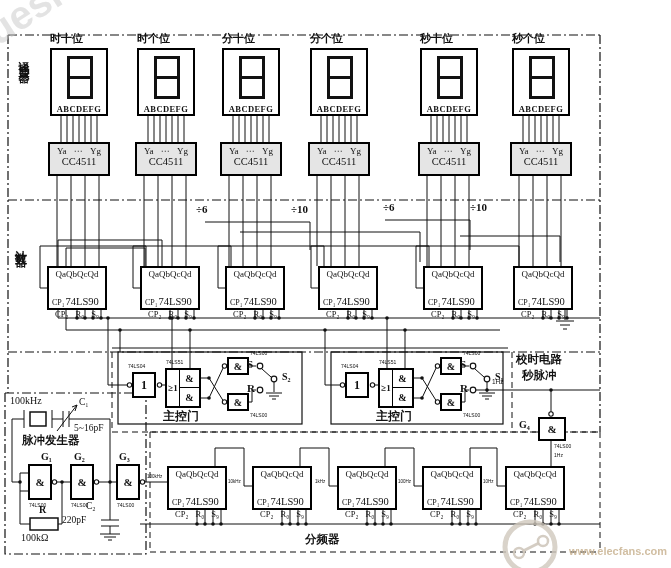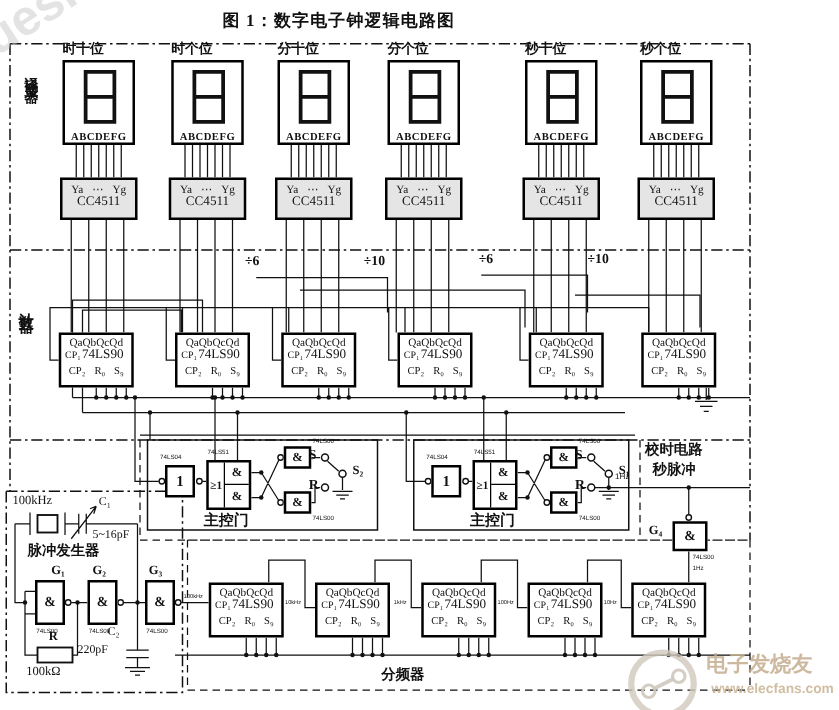--- a/index.html
+++ b/index.html
@@ -11,21 +11,21 @@
   .dlab{position:absolute;width:58px;text-align:left;font:bold 11px "Liberation Serif",serif;z-index:4;}
   .disp{position:absolute;width:58px;height:68px;border:2.5px solid #000;background:#fff;z-index:3;box-sizing:border-box;}
   .eight{position:absolute;left:15px;top:6px;width:20px;height:37px;border:3px solid #111;}
   .eight:after{content:"";position:absolute;left:-1px;right:-1px;top:50%;height:3px;margin-top:-1.5px;background:#111;}
   .abc{position:absolute;bottom:0;left:0;right:0;text-align:center;font:bold 8.5px "Liberation Serif",serif;letter-spacing:.4px;}
   .cc{position:absolute;width:62px;height:34px;border:2px solid #000;background:#e5e5e5;z-index:3;box-sizing:border-box;text-align:center;padding-top:2px;}
   .ccr1{font-size:9px;line-height:1.15;display:flex;justify-content:space-between;padding:0 7px;}
   .ccr2{font-size:10.5px;line-height:1.15;}
   .ls90{position:absolute;width:60px;height:44px;border:2px solid #000;background:#fff;z-index:3;box-sizing:border-box;padding-top:2px;}
   .cr1{font-size:9px;text-align:center;line-height:1;}
-  .cr2{display:flex;align-items:baseline;padding-left:3px;line-height:1;margin-top:0;}
+  .cr2{display:flex;align-items:baseline;padding-left:3px;line-height:1;margin-top:18px;}
   .cp{font-size:8px;}
   .chipname{font-size:10.5px;margin-left:1px;}
   .cr3{display:flex;justify-content:space-between;padding:0 6px;font-size:8.5px;line-height:1;margin-top:2px;}
   .g{position:absolute;border:2px solid #000;background:#fff;z-index:3;display:flex;align-items:center;justify-content:center;font-family:"Liberation Serif",serif;font-weight:bold;box-sizing:border-box;}
   .ls51{position:absolute;width:36px;height:40px;border:2px solid #000;background:#fff;z-index:3;display:grid;grid-template-columns:13px 19px;box-sizing:border-box;font-weight:bold;}
   .c51l{border-right:1.5px solid #000;display:flex;align-items:center;justify-content:center;font-size:9px;}
   .c51r{display:grid;grid-template-rows:1fr 1fr;}
   .c51r div{display:flex;align-items:center;justify-content:center;font-size:10px;}
   .c51r div:first-child{border-bottom:1.5px solid #000;}
   .vert{writing-mode:vertical-rl;text-orientation:upright;letter-spacing:3px;}
@@ -166,23 +166,21 @@
         <circle cx="487" cy="379" r="2.8"></circle>
     </g>
     <g stroke="#cfc8bd" fill="none">
       <circle cx="530" cy="547" r="25" stroke-width="5" opacity=".8"></circle>
       <circle cx="519" cy="553" r="5" stroke-width="2.5" opacity=".9"></circle>
       <circle cx="543" cy="541" r="5" stroke-width="2.5" opacity=".9"></circle>
       <path d="M523,551 L539,543" stroke-width="3" opacity=".9"></path>
     </g>
   </svg>
 
-  <div class="lab title" style="left:178px;top:8px;">图 1：数字电子钟逻辑电路图</div>
   <div class="wm-tl">ueshu.cn</div>
-  <div class="wm-brand">电子发烧友</div>
   <div class="wm-url">www.elecfans.com</div>
 
   <div class="lab vert" style="left:16px;top:52px;font:bold 11px 'Liberation Serif',serif;writing-mode:vertical-rl;">译码显示器</div>
   <div class="lab vert" style="left:12px;top:240px;font:bold 12px 'Liberation Serif',serif;writing-mode:vertical-rl;">计数器</div>
   <div class="lab" style="left:22px;top:433px;font:bold 11.5px 'Liberation Serif',serif;">脉冲发生器</div>
   <div class="lab" style="left:305px;top:532px;font:bold 11.5px 'Liberation Serif',serif;">分频器</div>
   <div class="lab" style="left:516px;top:352px;font:bold 11.5px 'Liberation Serif',serif;">校时电路</div>
   <div class="lab" style="left:522px;top:368px;font:bold 11.5px 'Liberation Serif',serif;">秒脉冲</div>
   <div class="lab" style="left:163px;top:408px;font:bold 12px 'Liberation Serif',serif;">主控门</div>
   <div class="lab" style="left:376px;top:408px;font:bold 12px 'Liberation Serif',serif;">主控门</div>

